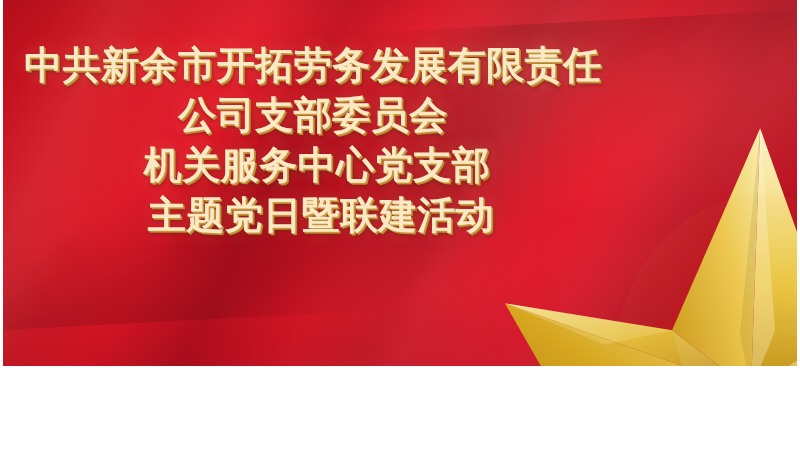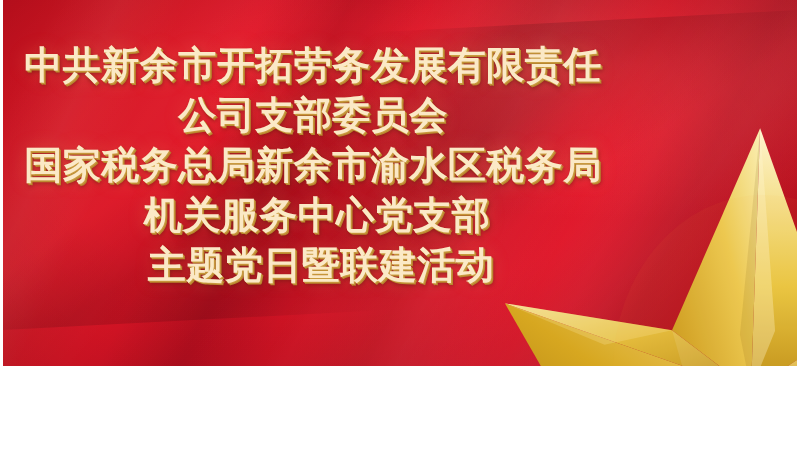--- a/index.html
+++ b/index.html
@@ -228,18 +228,17 @@
         <polygon points="748,390 900,468 860,434" fill="#7a5406" opacity="0.18"></polygon>
       </g>
 
       <ellipse cx="760" cy="370" rx="150" ry="175" fill="#ffb63c" opacity="0.05"></ellipse>
     </svg>
   </div>
 
   <div class="headline">
     <span class="hl-line l1">中共新余市开拓劳务发展有限责任</span>
     <span class="hl-line l2">公司支部委员会</span>
-    <span class="hl-line l3">国家税务总局新余市渝水区税务局</span>
     <span class="hl-line l4">机关服务中心党支部</span>
     <span class="hl-line l5">主题党日暨联建活动</span>
   </div>
 
 </div>
 
 </body></html>

